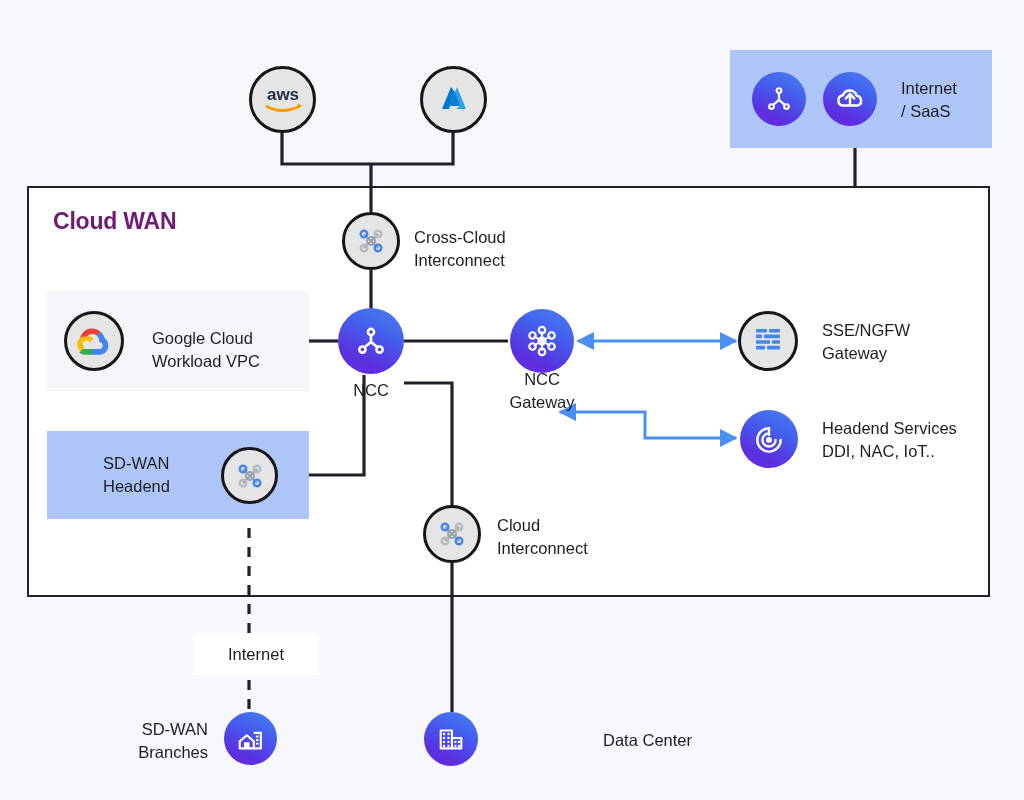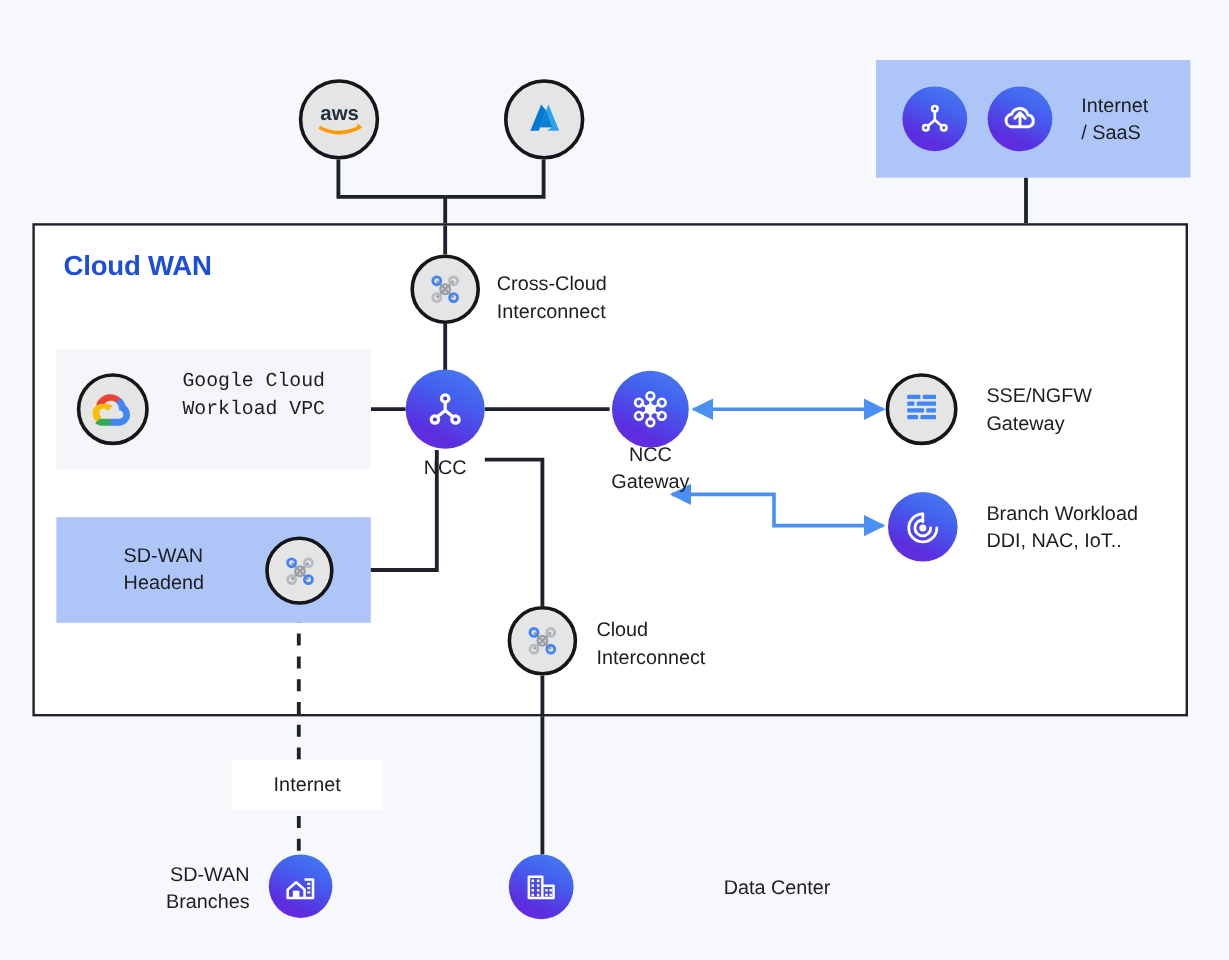--- a/index.html
+++ b/index.html
@@ -51,21 +51,21 @@
     width: 963px; height: 411px;
     background: #ffffff;
     border: 2.5px solid #20222b;
     box-sizing: border-box;
   }
   .cloudwan-title {
     position: absolute;
     left: 53px; top: 208px;
     font-size: 23px;
     font-weight: bold;
-    color: #1d4ed8;
+    color: #701a75;
     letter-spacing: -0.2px;
   }
   .vpc-box {
     position: absolute;
     left: 47px; top: 291px;
     width: 262px; height: 100px;
     background: #f4f6fa;
   }
   .sdwan-box {
     position: absolute;
@@ -243,21 +243,21 @@
                L 16 32.5 L 23.5 32.5 C 28.9 32.5 33.2 28.2 33.2 22.9
                C 33.2 19.6 31.6 16.6 29.1 14.6 Z" fill="#4285f4"></path>
       <path d="M 8.5 32.5 L 16 32.5 L 16 26.5 L 8.5 26.5 C 7.9 26.5 7.4 26.4 6.9 26.2
                L 5.9 26.5 L 2.8 29.5 L 2.6 30.4 C 4.3 31.8 6.4 32.5 8.5 32.5 Z" fill="#34a853"></path>
       <path d="M 8.5 13.2 C 3.1 13.2 -1.0 18.0 0.3 23.4 C 0.8 25.6 2.1 27.6 3.9 29.0
                L 8.2 24.7 C 6.3 23.8 5.5 21.5 6.4 19.6 C 7.2 17.7 9.5 16.9 11.4 17.8
                C 12.3 18.2 12.9 18.8 13.3 19.6 L 17.6 15.4
                C 15.8 13.0 13.0 13.2 8.5 13.2 Z" fill="#fbbc05"></path>
     </svg>
   </div>
-  <div class="lbl" style="left:152px; top:306px; width:160px;font-family:Liberation Mono, monospace;">Google Cloud
+  <div class="lbl" style="left:152px; top:327px; width:160px;">Google Cloud
 Workload VPC</div>
 
   <div class="node grad-circle" style="left:338px; top:308px; width:66px; height:66px;">
     <svg width="36" height="36" viewBox="0 0 32 32">
       <g stroke="#ffffff" stroke-width="2.4" fill="none">
         <path d="M16 9 L16 17 M16 17 L9 22.5 M16 17 L23 22.5"></path>
       </g>
       <circle cx="16" cy="8" r="3.9" fill="#ffffff"></circle>
       <circle cx="8.4" cy="23.6" r="3.9" fill="#ffffff"></circle>
       <circle cx="23.6" cy="23.6" r="3.9" fill="#ffffff"></circle>
@@ -305,21 +305,21 @@
 Gateway</div>
 
   <div class="node grad-circle" style="left:740px; top:410px; width:58px; height:58px;">
     <svg width="32" height="32" viewBox="0 0 34 34">
       <circle cx="17" cy="18" r="3.1" fill="#ffffff"></circle>
       <path d="M 17 11 A 7 7 0 1 0 24 18" fill="none" stroke="#ffffff" stroke-width="2.5" stroke-linecap="round"></path>
       <path d="M 17 5.6 A 12.4 12.4 0 1 0 29.4 18" fill="none" stroke="#ffffff" stroke-width="2.5" stroke-linecap="round"></path>
       <path d="M 17 5.6 L 17 12.5" stroke="#ffffff" stroke-width="2.5" stroke-linecap="round"></path>
     </svg>
   </div>
-  <div class="lbl" style="left:822px; top:417px; width:200px;">Branch Workload
+  <div class="lbl" style="left:822px; top:417px; width:200px;">Headend Services
 DDI, NAC, IoT..</div>
 
   <div class="sdwan-box"></div>
   <div class="lbl" style="left:103px; top:452px; width:140px;">SD-WAN
 Headend</div>
   <div class="node outline-circle" style="left:221px; top:447px; width:57px; height:57px;">
     <svg width="32" height="32" viewBox="0 0 32 32">
       <g stroke="#9aa0a6" stroke-width="2" fill="none">
         <path d="M9 9 L16 16 L23 23 M23 9 L16 16 L9 23"></path>
       </g>

